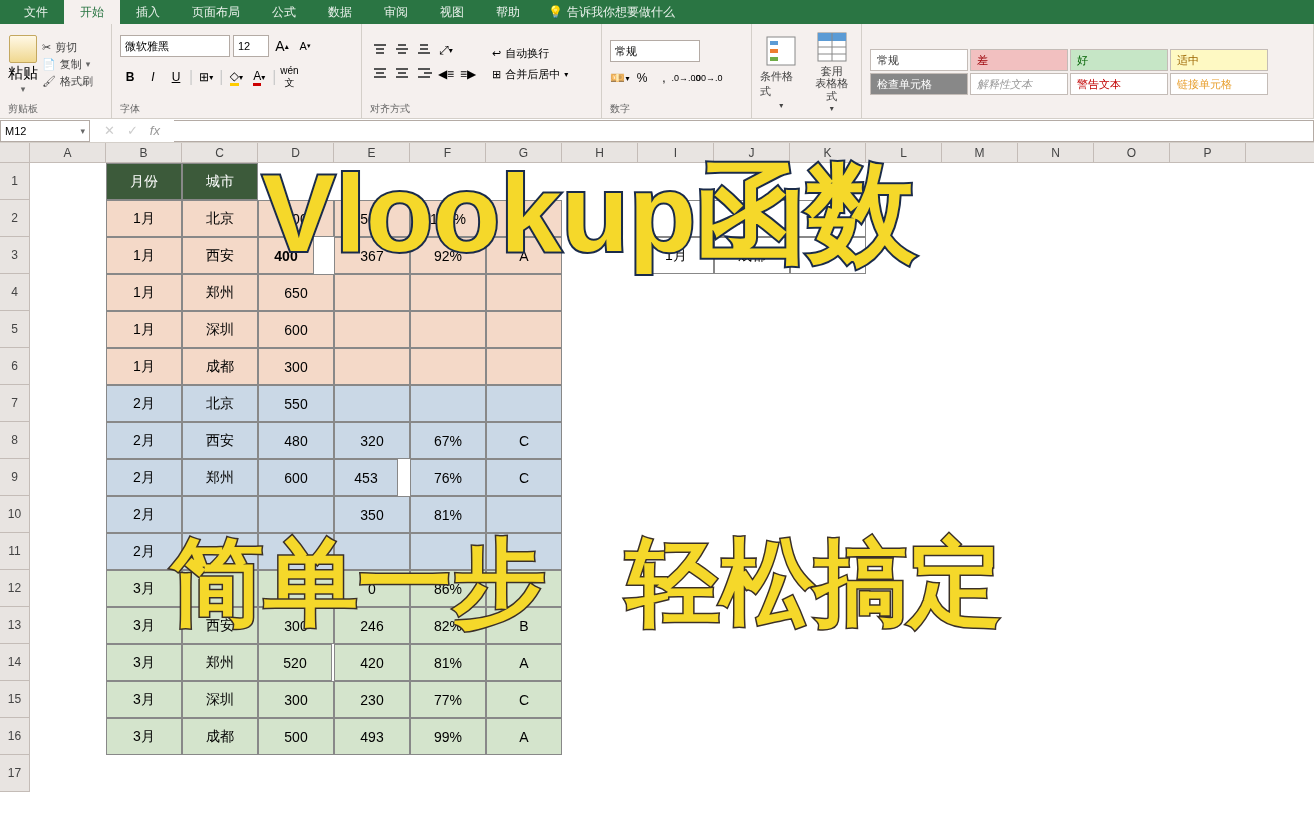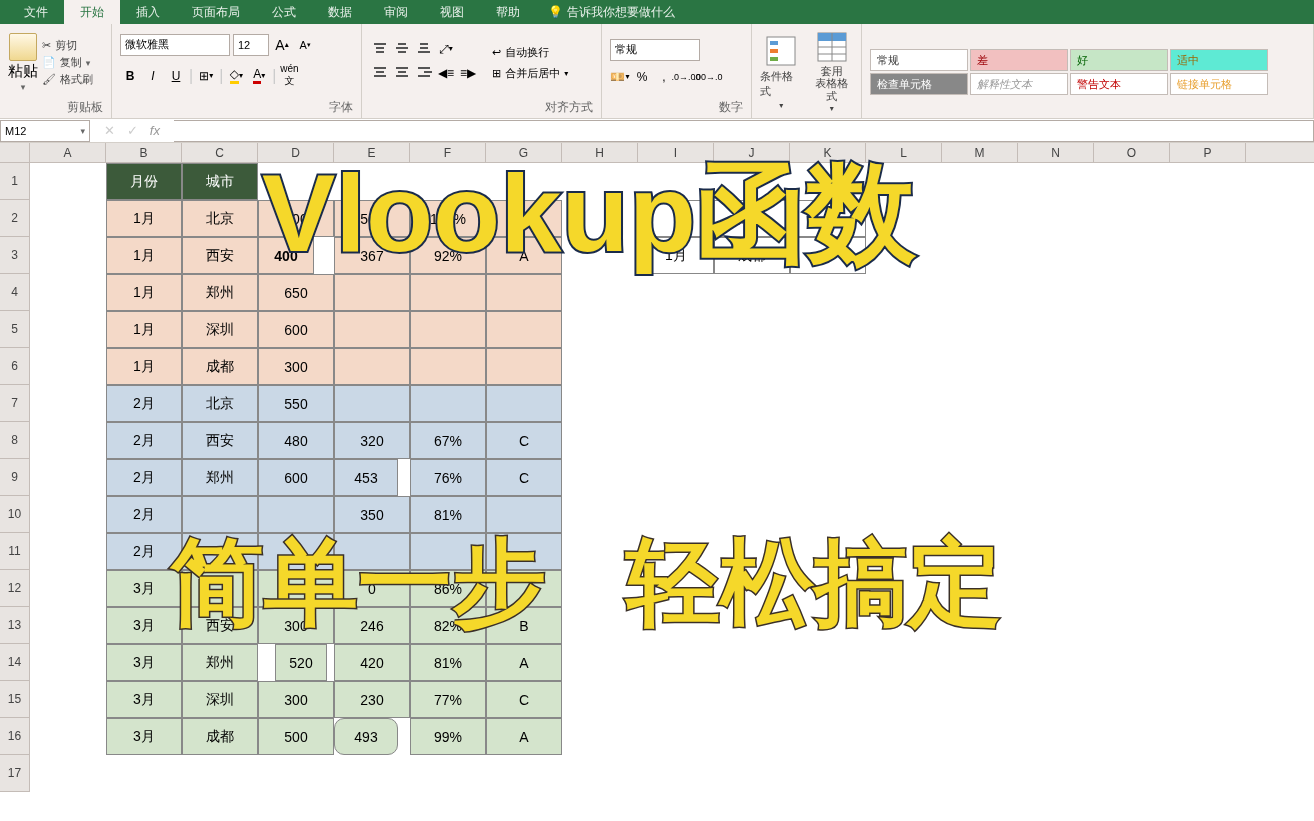--- a/index.html
+++ b/index.html
@@ -6,21 +6,21 @@
 body { font-family: "Microsoft YaHei", Arial, sans-serif; background: #fff; width: 1314px; height: 821px; overflow: hidden; position: relative; }
 
 .menubar { background: #2a7543; height: 24px; display: flex; align-items: center; padding-left: 8px; color: #e8f0ea; font-size: 12px; }
 .menubar .tab { padding: 0 16px; height: 24px; line-height: 24px; cursor: pointer; }
 .menubar .tab.active { background: #f5f0ee; color: #2a7543; font-weight: 500; }
 .menubar .hint { margin-left: 12px; display: flex; align-items: center; gap: 4px; }
 
 .ribbon { background: #f5f0ee; height: 95px; border-bottom: 1px solid #d4cfc9; display: flex; }
 .rgroup { border-right: 1px solid #d4cfc9; padding: 4px 8px 2px 8px; display: flex; flex-direction: column; justify-content: space-between; }
 .rgroup-body { display: flex; align-items: center; gap: 4px; flex: 1; }
-.rgroup-label { text-align: right; font-size: 12px; color: #666; padding-top: 2px; }
+.rgroup-label { text-align: left; font-size: 10px; color: #666; padding-top: 2px; }
 
 .paste-col { display: flex; flex-direction: column; align-items: center; gap: 1px; }
 .paste-col .icon { width: 28px; height: 28px; background: linear-gradient(#fff8e6, #f0d890); border: 1px solid #c4a860; border-radius: 2px; position: relative; }
 .clip-ops { display: flex; flex-direction: column; gap: 2px; font-size: 11px; color: #444; }
 .clip-ops div { display: flex; align-items: center; gap: 4px; }
 
 .font-row { display: flex; align-items: center; gap: 3px; margin-bottom: 6px; }
 .font-sel { width: 110px; height: 22px; border: 1px solid #b4aba5; font-size: 11px; padding: 0 4px; background: #fff; }
 .size-sel { width: 36px; height: 22px; border: 1px solid #b4aba5; font-size: 11px; text-align: left; padding-left: 4px; background: #fff; }
 .btn-sq { width: 20px; height: 20px; border: 1px solid transparent; font-size: 12px; background: transparent; cursor: pointer; display: flex; align-items: center; justify-content: center; }
@@ -239,21 +239,21 @@
       </div>
     </div>
   </div>
 
   <div class="rgroup" style="flex:1">
     <div class="rgroup-body">
       <div class="style-cells" id="style-cells">
           <div class="scell" style="background: rgb(255, 255, 255); color: rgb(51, 51, 51);">常规</div>
           <div class="scell" style="background: rgb(242, 192, 192); color: rgb(156, 0, 6);">差</div>
           <div class="scell" style="background: rgb(198, 230, 198); color: rgb(0, 97, 0);">好</div>
-          <div class="scell" style="background: #5eead4; color: rgb(156, 101, 0);">适中</div>
+          <div class="scell" style="background: #fef9c3; color: rgb(156, 101, 0);">适中</div>
           <div class="scell" style="background: rgb(136, 136, 136); color: rgb(255, 255, 255);">检查单元格</div>
           <div class="scell" style="background: rgb(255, 255, 255); color: rgb(153, 153, 153); font-style: italic;">解释性文本</div>
           <div class="scell" style="background: rgb(255, 255, 255); color: rgb(192, 0, 0);">警告文本</div>
           <div class="scell" style="background: rgb(255, 255, 255); color: rgb(232, 160, 48);">链接单元格</div>
         </div>
     </div>
   </div>
 </div>
 
 <div class="namebox-row">
@@ -381,34 +381,34 @@
         <div class="cell r3" style="left: 380px; top: 407px; width: 76px; height: 37px;">86%</div>
         <div class="cell r3" style="left: 456px; top: 407px; width: 76px; height: 37px;"></div>
         <div class="cell r3" style="left: 76px; top: 444px; width: 76px; height: 37px;">3月</div>
         <div class="cell r3" style="left: 152px; top: 444px; width: 76px; height: 37px;">西安</div>
         <div class="cell r3" style="left: 228px; top: 444px; width: 76px; height: 37px;">300</div>
         <div class="cell r3" style="left: 304px; top: 444px; width: 76px; height: 37px;">246</div>
         <div class="cell r3" style="left: 380px; top: 444px; width: 76px; height: 37px;">82%</div>
         <div class="cell r3" style="left: 456px; top: 444px; width: 76px; height: 37px;">B</div>
         <div class="cell r3" style="left: 76px; top: 481px; width: 76px; height: 37px;">3月</div>
         <div class="cell r3" style="left: 152px; top: 481px; width: 76px; height: 37px;">郑州</div>
-        <div class="cell r3" style="left: 245px; top: 481px; width: 52px; height: 37px;">520</div>
+        <div class="cell r3" style="left: 228px; top: 481px; width: 74px; height: 37px;">520</div>
         <div class="cell r3" style="left: 304px; top: 481px; width: 76px; height: 37px;">420</div>
         <div class="cell r3" style="left: 380px; top: 481px; width: 76px; height: 37px;">81%</div>
         <div class="cell r3" style="left: 456px; top: 481px; width: 76px; height: 37px;">A</div>
         <div class="cell r3" style="left: 76px; top: 518px; width: 76px; height: 37px;">3月</div>
         <div class="cell r3" style="left: 152px; top: 518px; width: 76px; height: 37px;">深圳</div>
         <div class="cell r3" style="left: 228px; top: 518px; width: 76px; height: 37px;">300</div>
         <div class="cell r3" style="left: 304px; top: 518px; width: 76px; height: 37px;">230</div>
         <div class="cell r3" style="left: 380px; top: 518px; width: 76px; height: 37px;">77%</div>
         <div class="cell r3" style="left: 456px; top: 518px; width: 76px; height: 37px;">C</div>
         <div class="cell r3" style="left: 76px; top: 555px; width: 76px; height: 37px;">3月</div>
         <div class="cell r3" style="left: 152px; top: 555px; width: 76px; height: 37px;">成都</div>
         <div class="cell r3" style="left: 228px; top: 555px; width: 76px; height: 37px;">500</div>
-        <div class="cell r3" style="left: 304px; top: 555px; width: 64px; height: 37px; border-radius: 10px;">493</div>
+        <div class="cell r3" style="left: 304px; top: 555px; width: 76px; height: 37px;">493</div>
         <div class="cell r3" style="left: 380px; top: 555px; width: 76px; height: 37px;">99%</div>
         <div class="cell r3" style="left: 456px; top: 555px; width: 76px; height: 37px;">A</div>
         <div class="cell rt" style="left: 608px; top: 37px; width: 76px; height: 37px;"></div>
         <div class="cell rt" style="left: 684px; top: 37px; width: 76px; height: 37px;">深圳</div>
         <div class="cell rt" style="left: 760px; top: 37px; width: 76px; height: 37px;"></div>
         <div class="cell rt" style="left: 608px; top: 74px; width: 76px; height: 37px;">1月</div>
         <div class="cell rt" style="left: 684px; top: 74px; width: 76px; height: 37px;">成都</div>
         <div class="cell rt" style="left: 760px; top: 74px; width: 76px; height: 37px;"></div>
       </div>
   </div>

